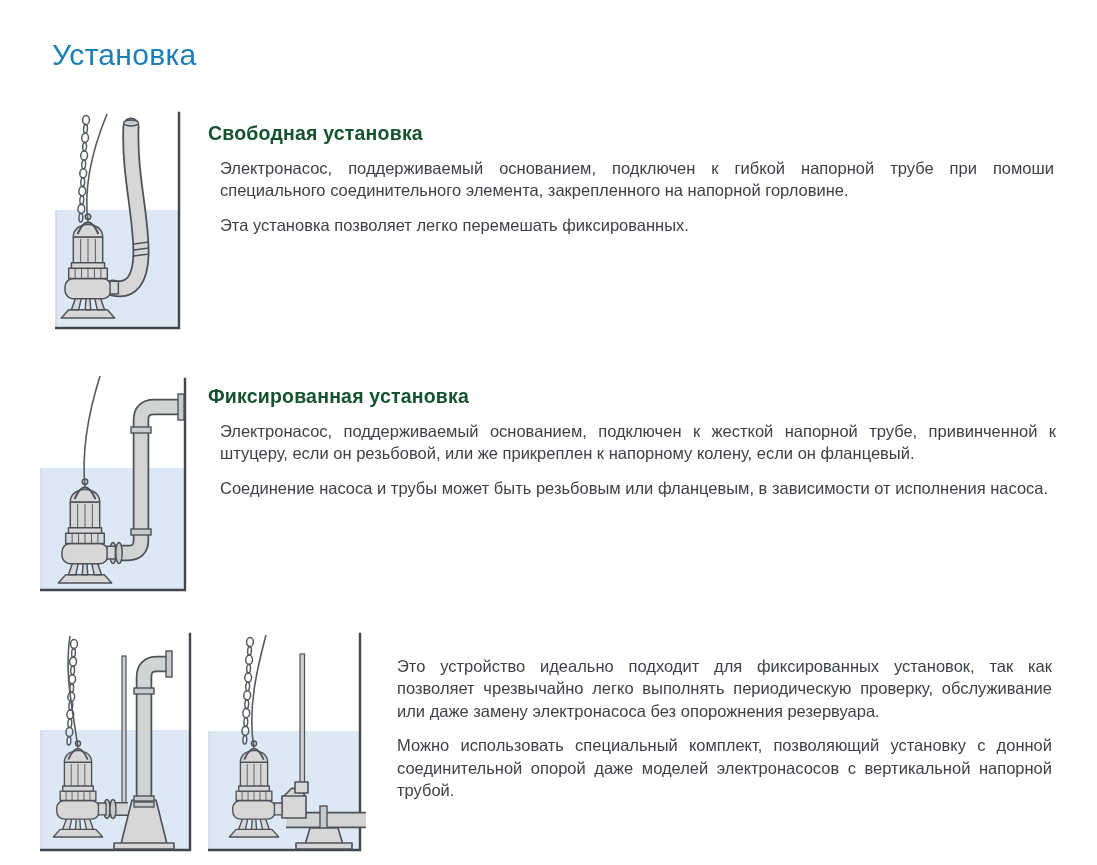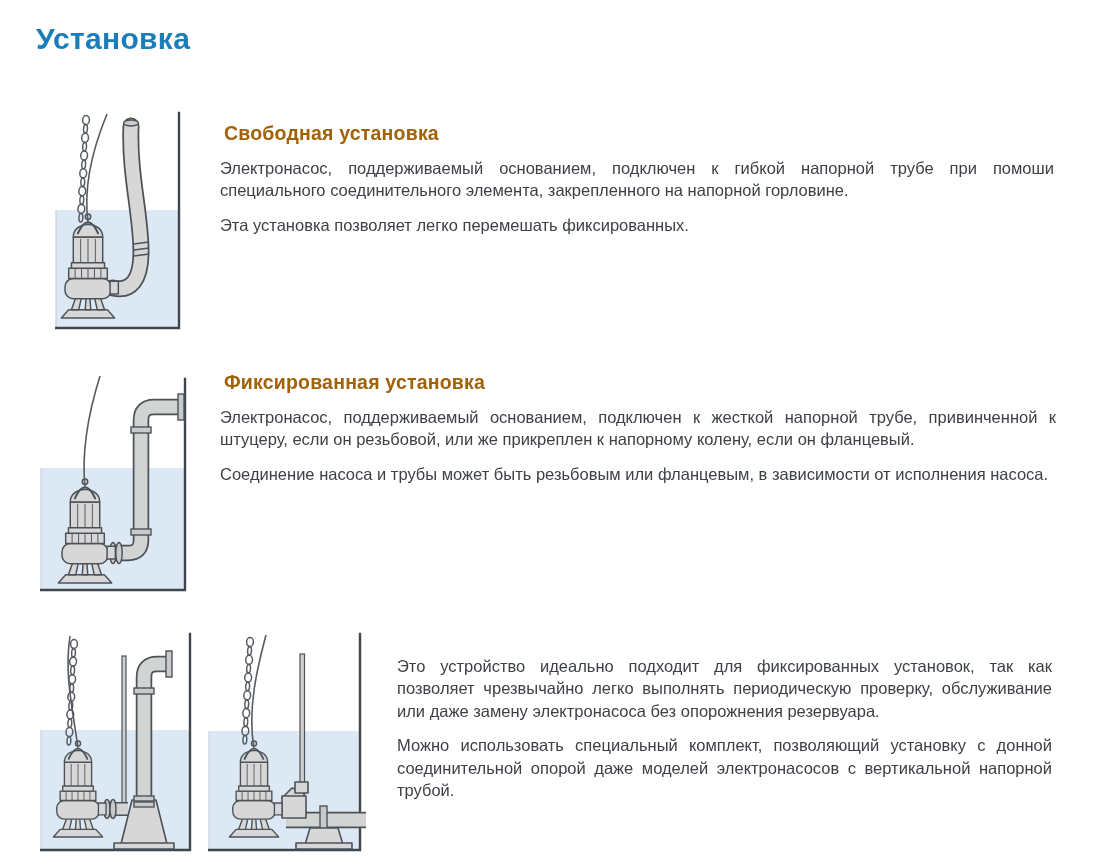--- a/index.html
+++ b/index.html
@@ -1,26 +1,26 @@
 <!DOCTYPE html>
 <html><head>
 <meta charset="utf-8">
 <style>
   html,body{margin:0;padding:0;background:#ffffff;}
   .page{
     position:relative;width:1097px;height:865px;background:#ffffff;
     font-family:"Liberation Sans",sans-serif;overflow:hidden;
   }
   .page-title{
-    position:absolute;left:36px;top:22px;margin:0;
-    font-size:30px;font-weight:700;color:#1b7eb8;letter-spacing:.3px;
+    position:absolute;left:36px;top:22px;margin:16px;
+    font-size:30px;font-weight:400;color:#1b7eb8;letter-spacing:.3px;
   }
   .section-text{position:absolute;}
   .sec-heading{
-    margin:0 0 8px 16px;font-size:19.5px;font-weight:700;color:#a16207;letter-spacing:.2px;
+    margin:0 0 8px 0;font-size:19.5px;font-weight:700;color:#14532d;letter-spacing:.2px;
   }
   .sec-body p{
     margin:12px;font-size:16.5px;line-height:22.4px;color:#3d4147;
     text-align:justify;
   }
   .illus{position:absolute;}
   
   .water{fill:#dce9f4;}
   .wall{stroke:#41464c;stroke-width:2.4;fill:none;stroke-linecap:square;}
   .ledge{stroke:#c6d1dc;stroke-width:1.2;fill:none;}
@@ -121,21 +121,21 @@
         <rect class="fl" x="91" y="54" width="20" height="6"></rect>
         <rect class="fl" x="91" y="156" width="20" height="6"></rect>
         <rect class="fl" x="138" y="21" width="6" height="26"></rect>
       </g>
       <g>
         <use href="#pump" transform="translate(45,118) scale(0.92)"></use>
       </g>
       <path class="cable" d="M45,114 C41,75 50,35 60,3"></path>
     </svg>
   </div>
-  <div class="section-text" style="left:208px;top:371px;width:860px">
+  <div class="section-text" style="left:208px;top:385px;width:860px">
     <h2 class="sec-heading">Фиксированная установка</h2>
     <div class="sec-body">
       <p>Электронасос, поддерживаемый основанием, подключен к жесткой напорной трубе, привинченной к штуцеру, если он резьбовой, или же прикреплен к напорному колену, если он фланцевый.</p>
       <p>Соединение насоса и трубы может быть резьбовым или фланцевым, в зависимости от исполнения насоса.</p>
     </div>
   </div>
 
   <div class="illus" style="left:40px;top:630px">
     <svg width="155" height="222" viewBox="0 0 155 222">
       <rect class="water" x="1" y="100" width="149" height="120"></rect>

